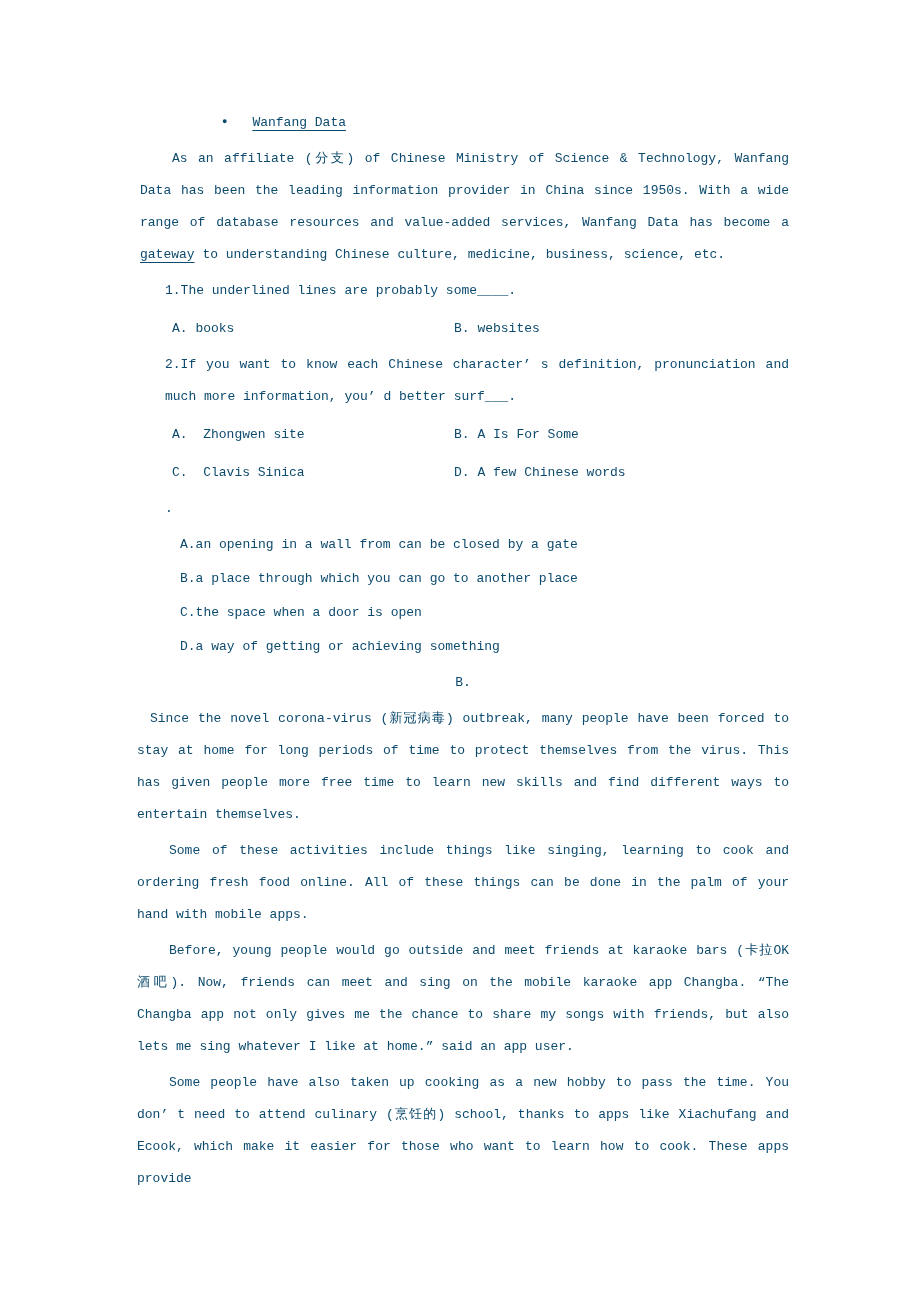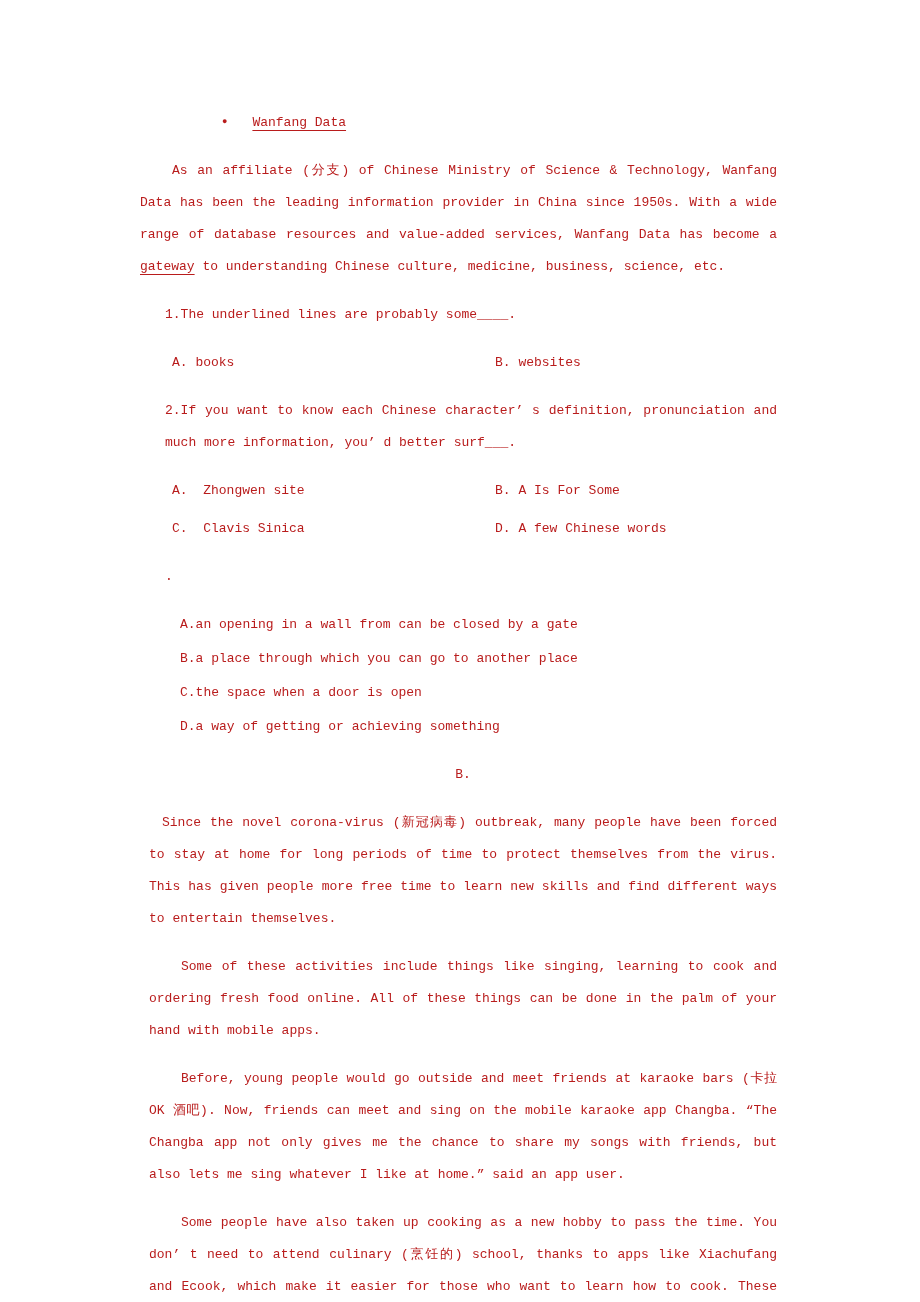--- a/index.html
+++ b/index.html
@@ -7,31 +7,31 @@
     position: relative;
     width: 920px;
     height: 1302px;
     box-sizing: border-box;
     padding: 106px 127px 40px 133px;
     background: #ffffff;
     overflow: hidden;
     font-family: "Liberation Mono", "DejaVu Sans Mono", monospace;
     font-size: 13px;
     line-height: 32px;
-    color: #b91c1c;
+    color: #0c4a6e;
   }
-  p { margin: 16px; }
+  p { margin: 4px; }
   .para { text-align: justify; }
   .p1 { margin-left: 7px; }
   .indent-norm { text-indent: 32px; }
   .indent-sm { text-indent: 13px; }
   .q { margin-left: 32px; text-align: justify; }
   .optrow { display: flex; margin: 6px 0 0 39px; }
   .optrow .a { flex: 0 0 282px; white-space: pre-wrap; }
-  .optrow .b { white-space: pre-wrap; margin-left: 41px; }
+  .optrow .b { white-space: pre-wrap; }
   .optline { margin: 2px 0 0 47px; }
   .center { text-align: center; }
   .u { text-decoration: underline; text-underline-offset: 4px; }
   .bullet-line { margin-left: 89px; }
   .bullet { font-size: 9px; vertical-align: 2px; margin-right: 25px; }
 </style>
 </head>
 <body>
 
 <div class="page" id="doc">

